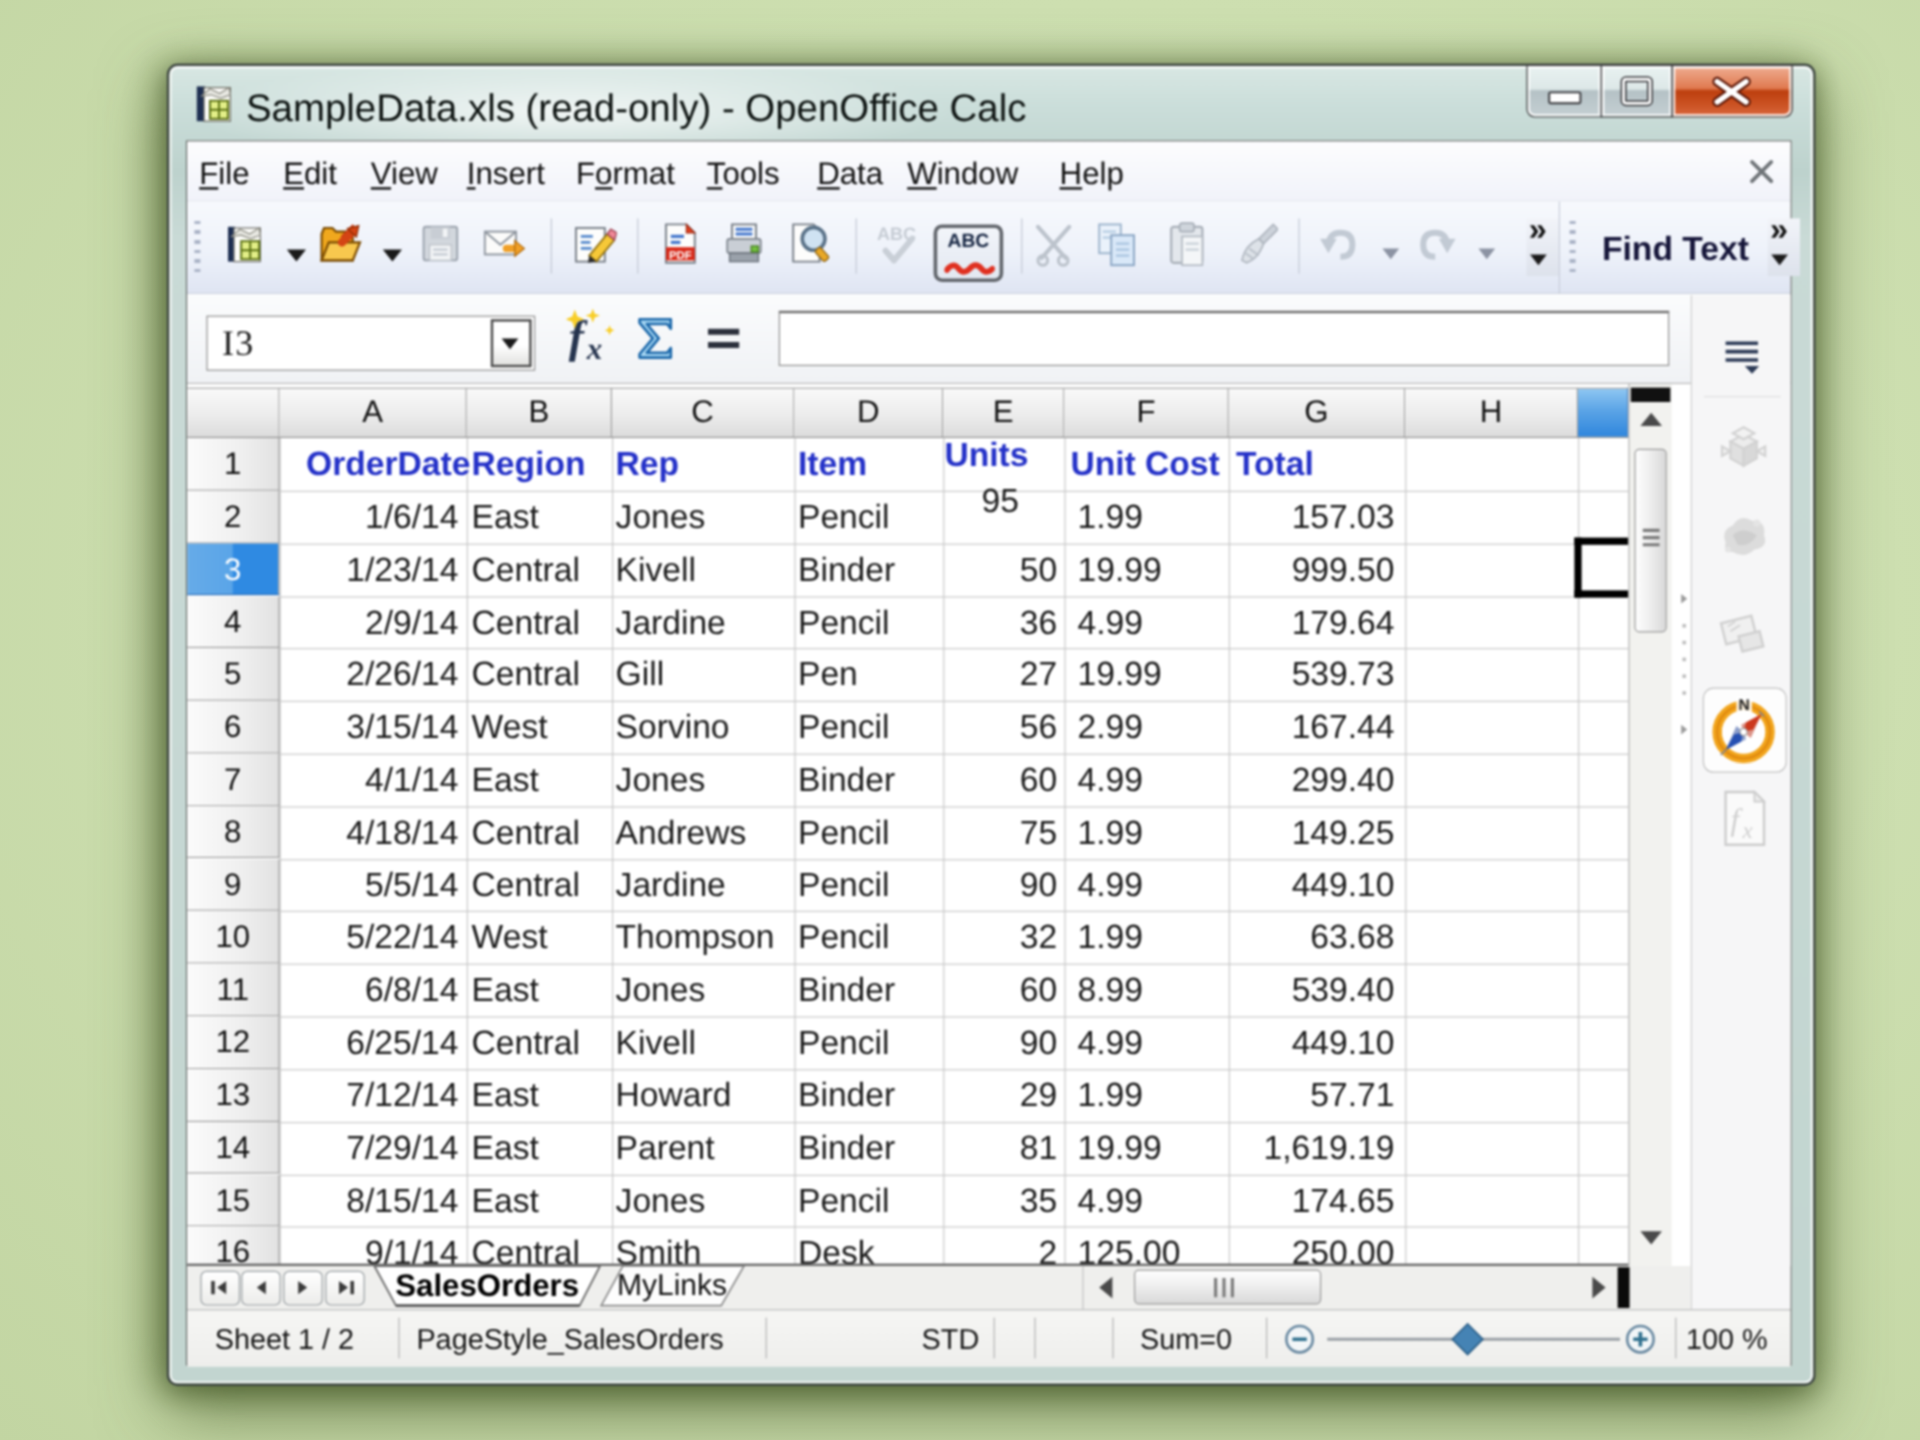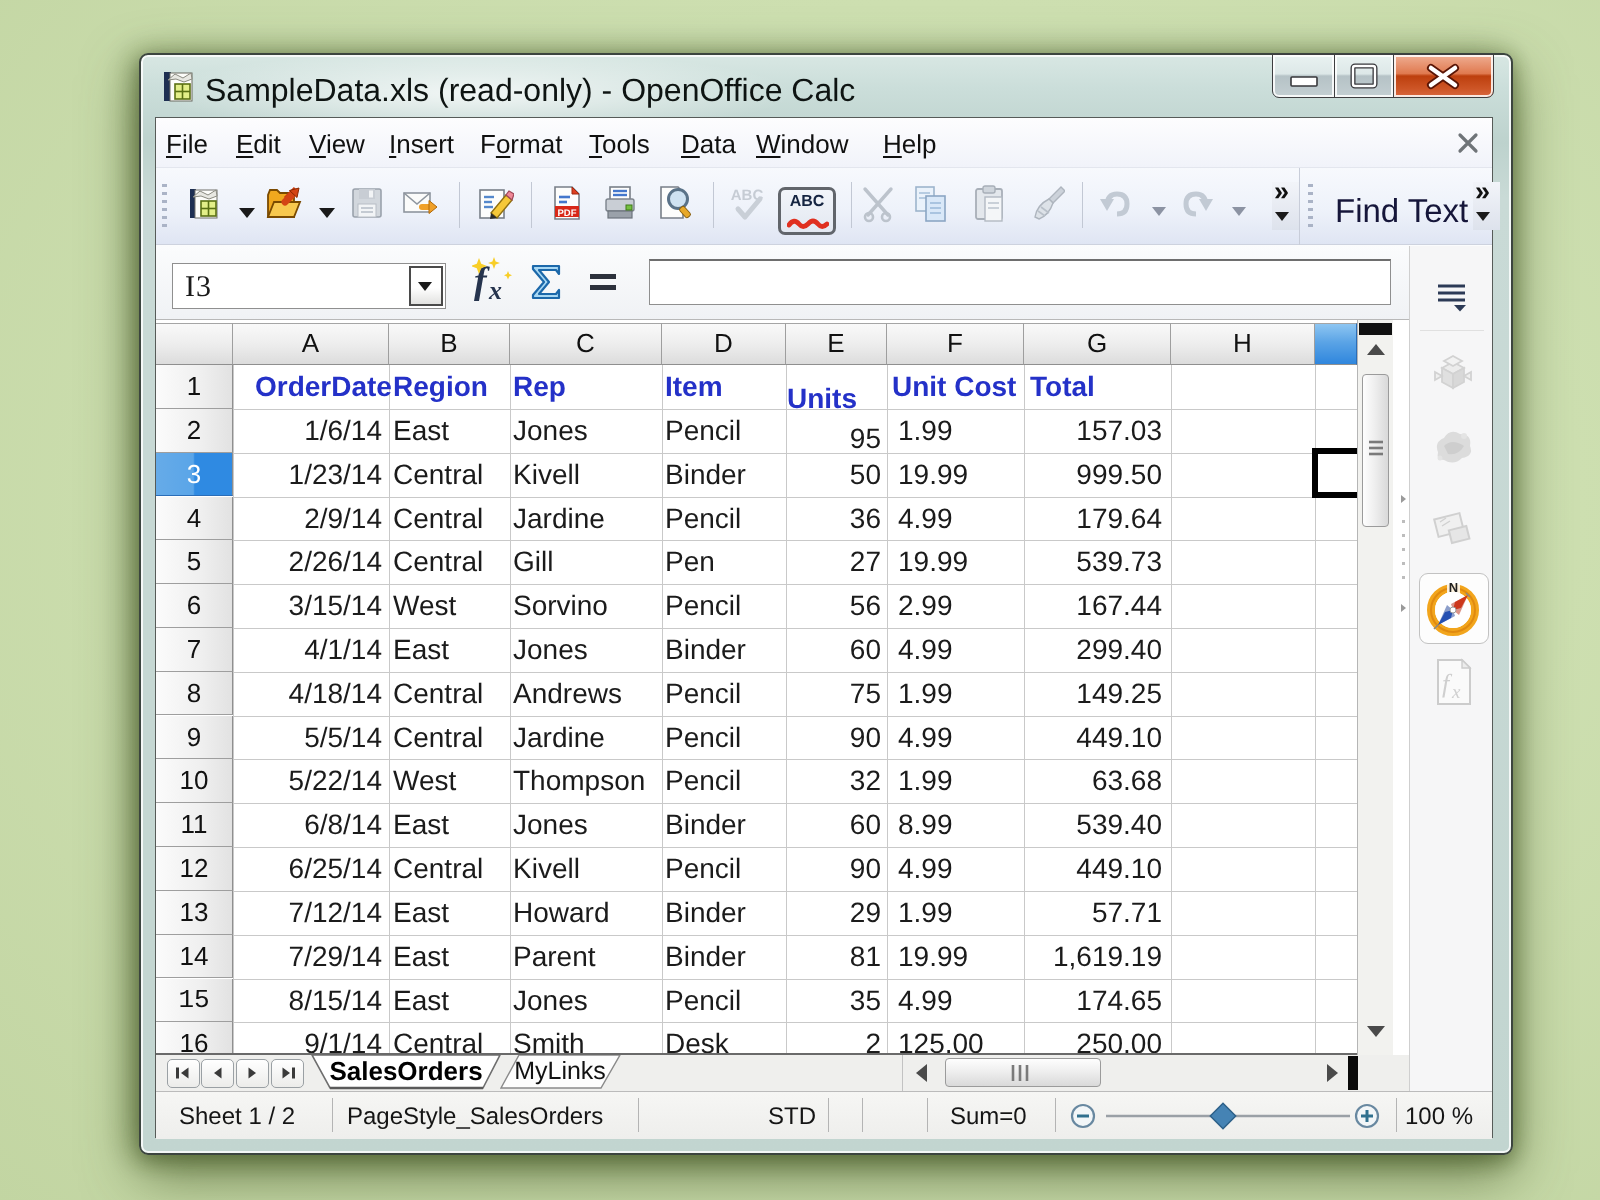--- a/index.html
+++ b/index.html
@@ -25,21 +25,21 @@
 .mi{position:absolute;top:11px;font-size:26px;color:#101010;}
 .mi u{text-decoration:underline;text-underline-offset:3px;}
 
 .toolbar{position:absolute;left:0;top:50px;width:1336px;height:77px;background:linear-gradient(180deg,#f7f9fd 0%,#eef2fa 55%,#dfe5f3 100%);border-bottom:1px solid #cdd2de;}
 .tsep{position:absolute;top:14px;width:1px;height:46px;background:#c2c8d4;}
 .grip{position:absolute;top:16px;width:5px;height:44px;
  background:repeating-linear-gradient(180deg,#aab3c6 0 3px,rgba(0,0,0,0) 3px 8px);}
 .dd{position:absolute;width:0;height:0;border-left:8px solid transparent;border-right:8px solid transparent;border-top:10px solid #1a1a1a;}
 .ddg{position:absolute;width:0;height:0;border-left:7px solid transparent;border-right:7px solid transparent;border-top:9px solid #8c93a3;}
 .chev{position:absolute;font-size:27px;font-weight:bold;color:#101010;letter-spacing:-2px;}
-.ftx{position:absolute;font-size:33px;color:#16163a;}
+.ftx{position:absolute;font-size:28px;color:#16163a;font-weight:bold;}
 
 .fbar{position:absolute;left:0;top:127px;width:1336px;height:75px;background:linear-gradient(180deg,#fbfcfd,#f0f2f5);border-bottom:1px solid #b8b8b8;}
 .nbox{position:absolute;left:16px;top:18px;width:274px;height:46px;background:#fff;border:1px solid #8f8f8f;font-size:28px;color:#1a1a1a;}
 .nbtxt{position:absolute;left:12px;top:6px;letter-spacing:1px;font-family:"Liberation Serif",serif;font-size:30px;}
 .nbtn{position:absolute;left:236px;top:2px;width:34px;height:40px;background:linear-gradient(180deg,#ffffff 55%,#e2e2e0);border:2px solid #4a4a4a;}
 .ibox{position:absolute;left:493px;top:14px;width:742px;height:46px;background:#fff;border:1px solid #8f8f8f;border-top:2px solid #6e6e6e;}
 
 .grid{position:absolute;left:0;top:202px;width:1336px;height:735px;background:#fff;overflow:hidden;}
 .hdr{position:absolute;background:linear-gradient(180deg,#f9f9f9 0%,#ececec 55%,#dcdcdc 100%);border-right:1px solid #9e9e9e;border-bottom:1px solid #8f8f8f;border-top:1px solid #a5a5a5;color:#111;font-size:26px;text-align:center;}
 .rhdr{position:absolute;left:0;width:77px;background:linear-gradient(90deg,#fbfbfb 0%,#efefef 60%,#e2e2e2 100%);border-right:1px solid #8f8f8f;border-bottom:1px solid #9e9e9e;color:#111;font-size:26px;text-align:center;}
@@ -270,21 +270,21 @@
 <div class="rhdr" style="top:220.3px;height:43.8px;line-height:43.8px;">5</div>
 <div class="rhdr" style="top:264.1px;height:43.8px;line-height:43.8px;">6</div>
 <div class="rhdr" style="top:307.9px;height:43.8px;line-height:43.8px;">7</div>
 <div class="rhdr" style="top:351.7px;height:43.8px;line-height:43.8px;">8</div>
 <div class="rhdr" style="top:395.6px;height:43.8px;line-height:43.8px;">9</div>
 <div class="rhdr" style="top:439.4px;height:43.8px;line-height:43.8px;">10</div>
 <div class="rhdr" style="top:483.2px;height:43.8px;line-height:43.8px;">11</div>
 <div class="rhdr" style="top:527.0px;height:43.8px;line-height:43.8px;">12</div>
 <div class="rhdr" style="top:570.8px;height:43.8px;line-height:43.8px;">13</div>
 <div class="rhdr" style="top:614.7px;height:43.8px;line-height:43.8px;">14</div>
-<div class="rhdr" style="top:658.5px;height:43.8px;line-height:43.8px;font-family:Liberation Mono, monospace;">15</div>
+<div class="rhdr" style="top:658.5px;height:43.8px;line-height:43.8px;">15</div>
 <div class="rhdr" style="top:702.3px;height:32.7px;line-height:43.8px;">16</div>
 <div class="vline" style="left:77px;top:45px;height:690px"></div>
 <div class="vline" style="left:233px;top:45px;height:690px"></div>
 <div class="vline" style="left:354px;top:45px;height:690px"></div>
 <div class="vline" style="left:506px;top:45px;height:690px"></div>
 <div class="vline" style="left:630px;top:45px;height:690px"></div>
 <div class="vline" style="left:731px;top:45px;height:690px"></div>
 <div class="vline" style="left:868px;top:45px;height:690px"></div>
 <div class="vline" style="left:1015px;top:45px;height:690px"></div>
 <div class="vline" style="left:1159px;top:45px;height:690px"></div>
@@ -300,28 +300,28 @@
 <div class="hline" style="left:77px;top:483.2px;width:1124px"></div>
 <div class="hline" style="left:77px;top:527.0px;width:1124px"></div>
 <div class="hline" style="left:77px;top:570.8px;width:1124px"></div>
 <div class="hline" style="left:77px;top:614.7px;width:1124px"></div>
 <div class="hline" style="left:77px;top:658.5px;width:1124px"></div>
 <div class="hline" style="left:77px;top:702.3px;width:1124px"></div>
 <div class="hcell" style="left:99px;top:45px;height:43.8px;line-height:43.8px">OrderDate</div>
 <div class="hcell" style="left:237px;top:45px;height:43.8px;line-height:43.8px">Region</div>
 <div class="hcell" style="left:357px;top:45px;height:43.8px;line-height:43.8px">Rep</div>
 <div class="hcell" style="left:509px;top:45px;height:43.8px;line-height:43.8px">Item</div>
-<div class="hcell" style="left:631px;top:57px;height:43.8px;line-height:43.8px">Units</div>
+<div class="hcell" style="left:631px;top:37px;height:43.8px;line-height:43.8px">Units</div>
 <div class="hcell" style="left:736px;top:45px;height:43.8px;line-height:43.8px">Unit Cost</div>
 <div class="hcell" style="left:874px;top:45px;height:43.8px;line-height:43.8px">Total</div>
 <div class="cell" style="left:77px;width:149px;top:88.8px;height:43.8px;line-height:43.8px;text-align:right">1/6/14</div>
 <div class="cell" style="left:237px;top:88.8px;height:43.8px;line-height:43.8px">East</div>
 <div class="cell" style="left:357px;top:88.8px;height:43.8px;line-height:43.8px">Jones</div>
 <div class="cell" style="left:509px;top:88.8px;height:43.8px;line-height:43.8px">Pencil</div>
-<div class="cell" style="left:630px;width:95px;top:97px;height:43.8px;line-height:43.8px;text-align:right">95</div>
+<div class="cell" style="left:630px;width:95px;top:76px;height:43.8px;line-height:43.8px;text-align:center">95</div>
 <div class="cell" style="left:742px;top:88.8px;height:43.8px;line-height:43.8px">1.99</div>
 <div class="cell" style="left:868px;width:138px;top:88.8px;height:43.8px;line-height:43.8px;text-align:right">157.03</div>
 <div class="cell" style="left:77px;width:149px;top:132.6px;height:43.8px;line-height:43.8px;text-align:right">1/23/14</div>
 <div class="cell" style="left:237px;top:132.6px;height:43.8px;line-height:43.8px">Central</div>
 <div class="cell" style="left:357px;top:132.6px;height:43.8px;line-height:43.8px">Kivell</div>
 <div class="cell" style="left:509px;top:132.6px;height:43.8px;line-height:43.8px">Binder</div>
 <div class="cell" style="left:630px;width:95px;top:132.6px;height:43.8px;line-height:43.8px;text-align:right">50</div>
 <div class="cell" style="left:742px;top:132.6px;height:43.8px;line-height:43.8px">19.99</div>
 <div class="cell" style="left:868px;width:138px;top:132.6px;height:43.8px;line-height:43.8px;text-align:right">999.50</div>
 <div class="cell" style="left:77px;width:149px;top:176.5px;height:43.8px;line-height:43.8px;text-align:right">2/9/14</div>

